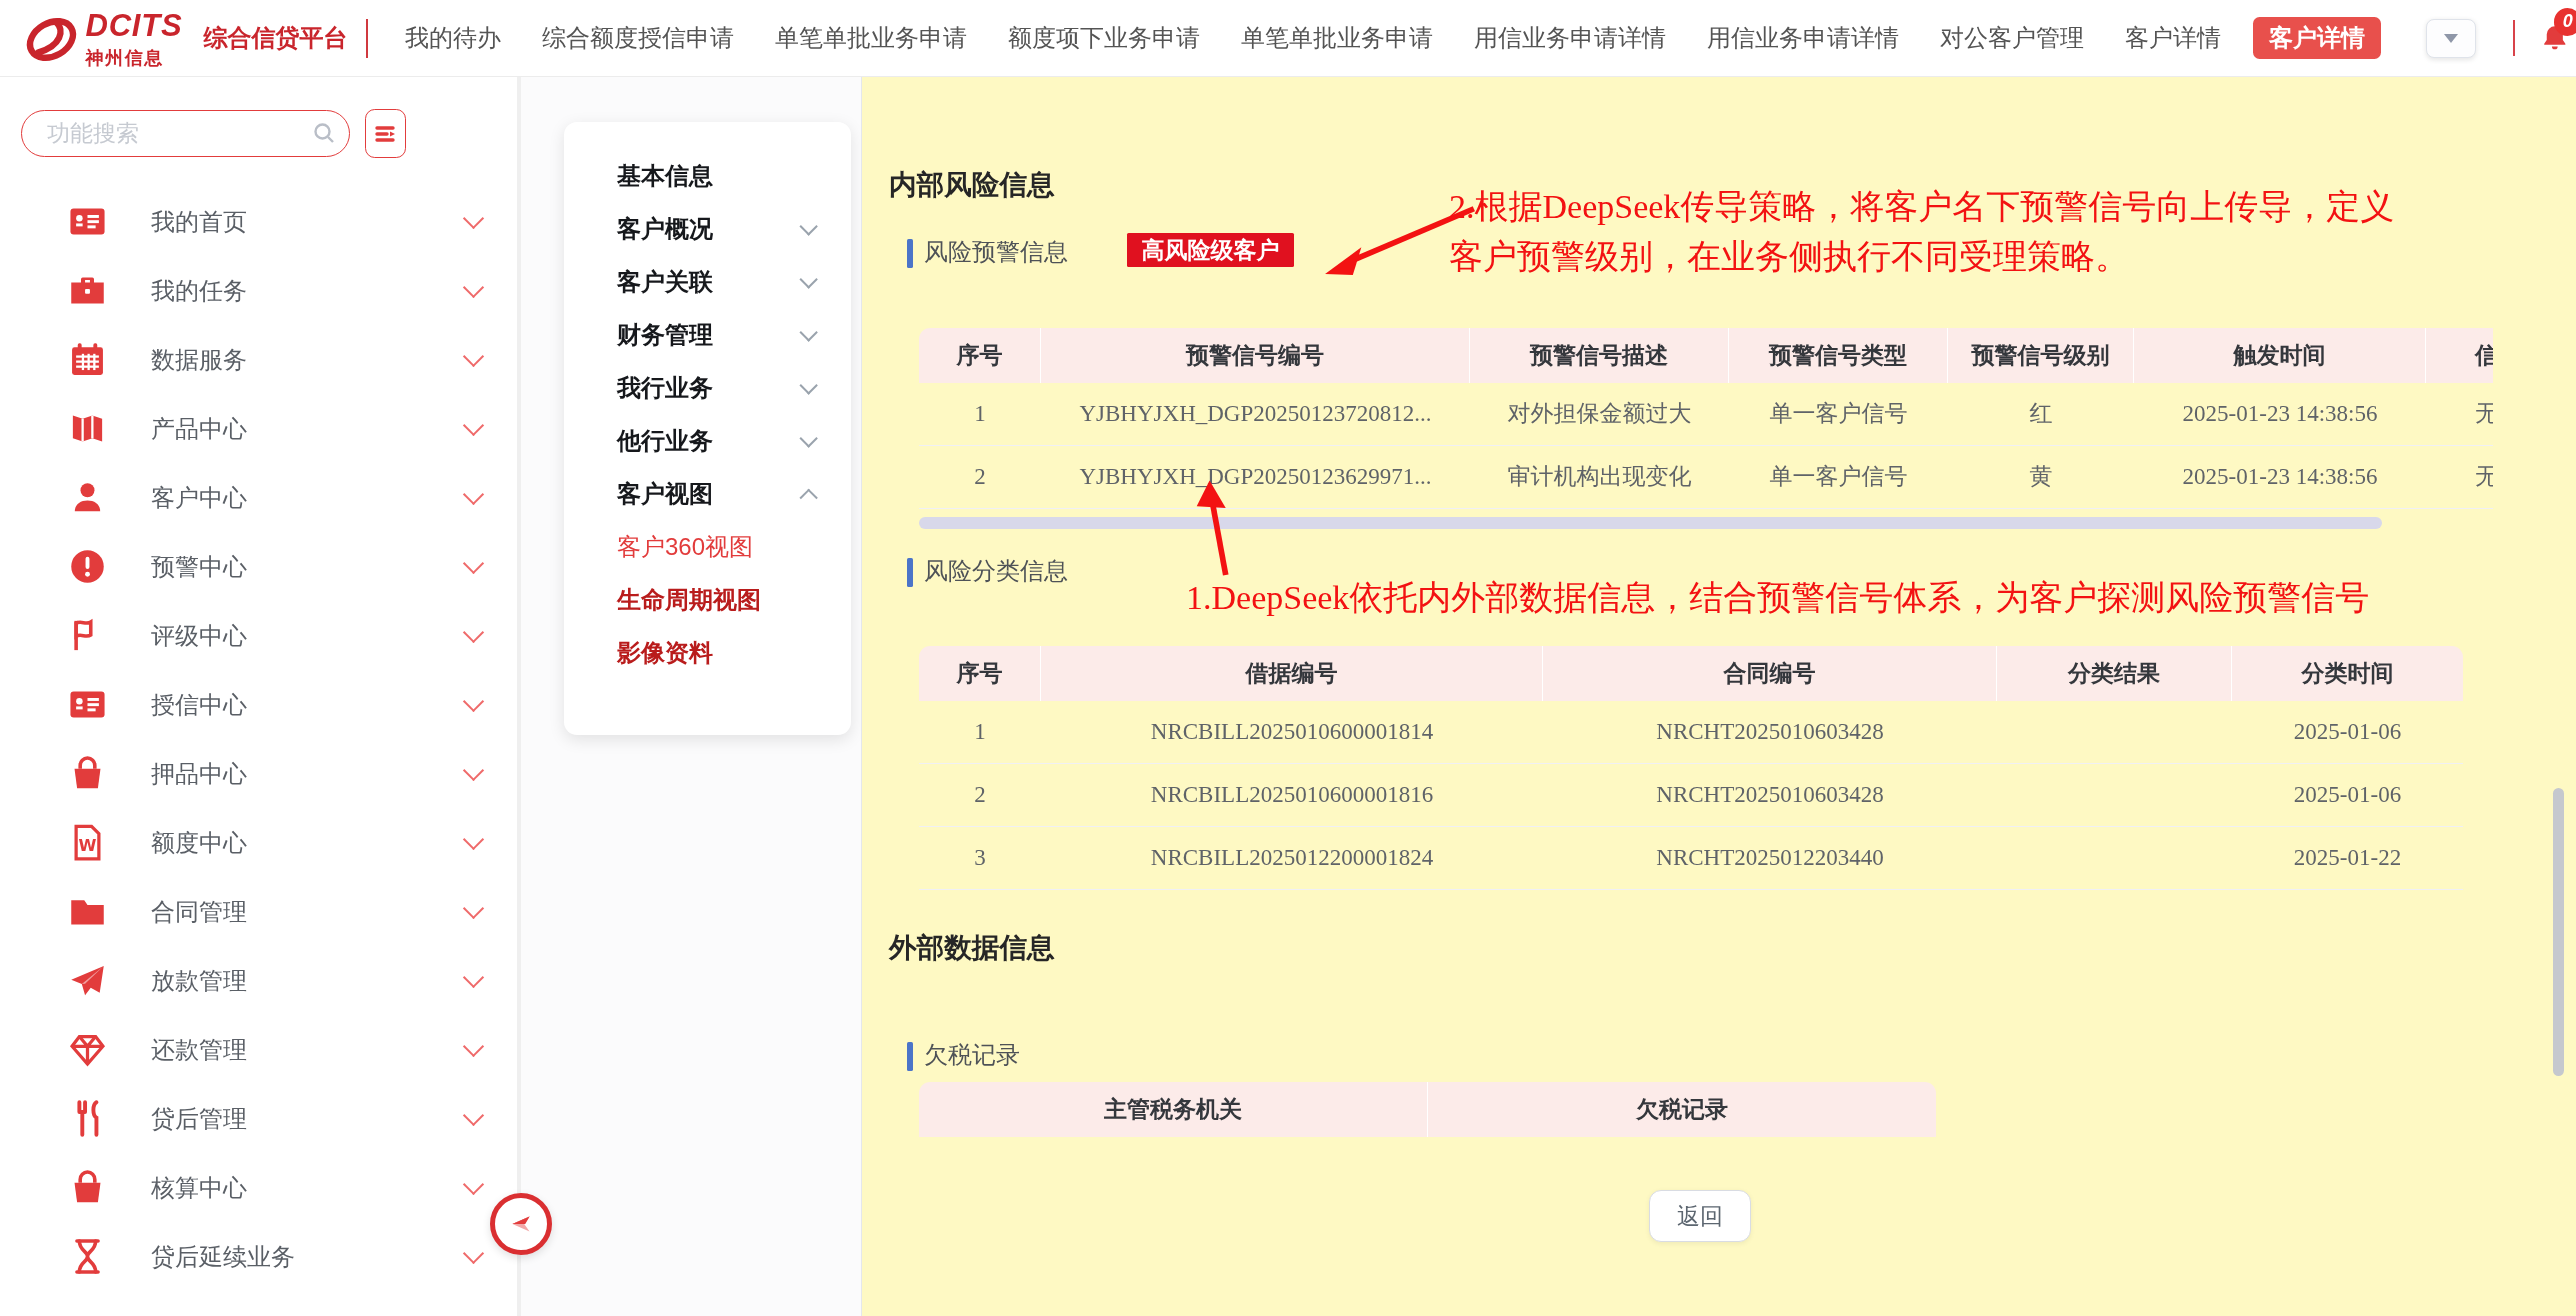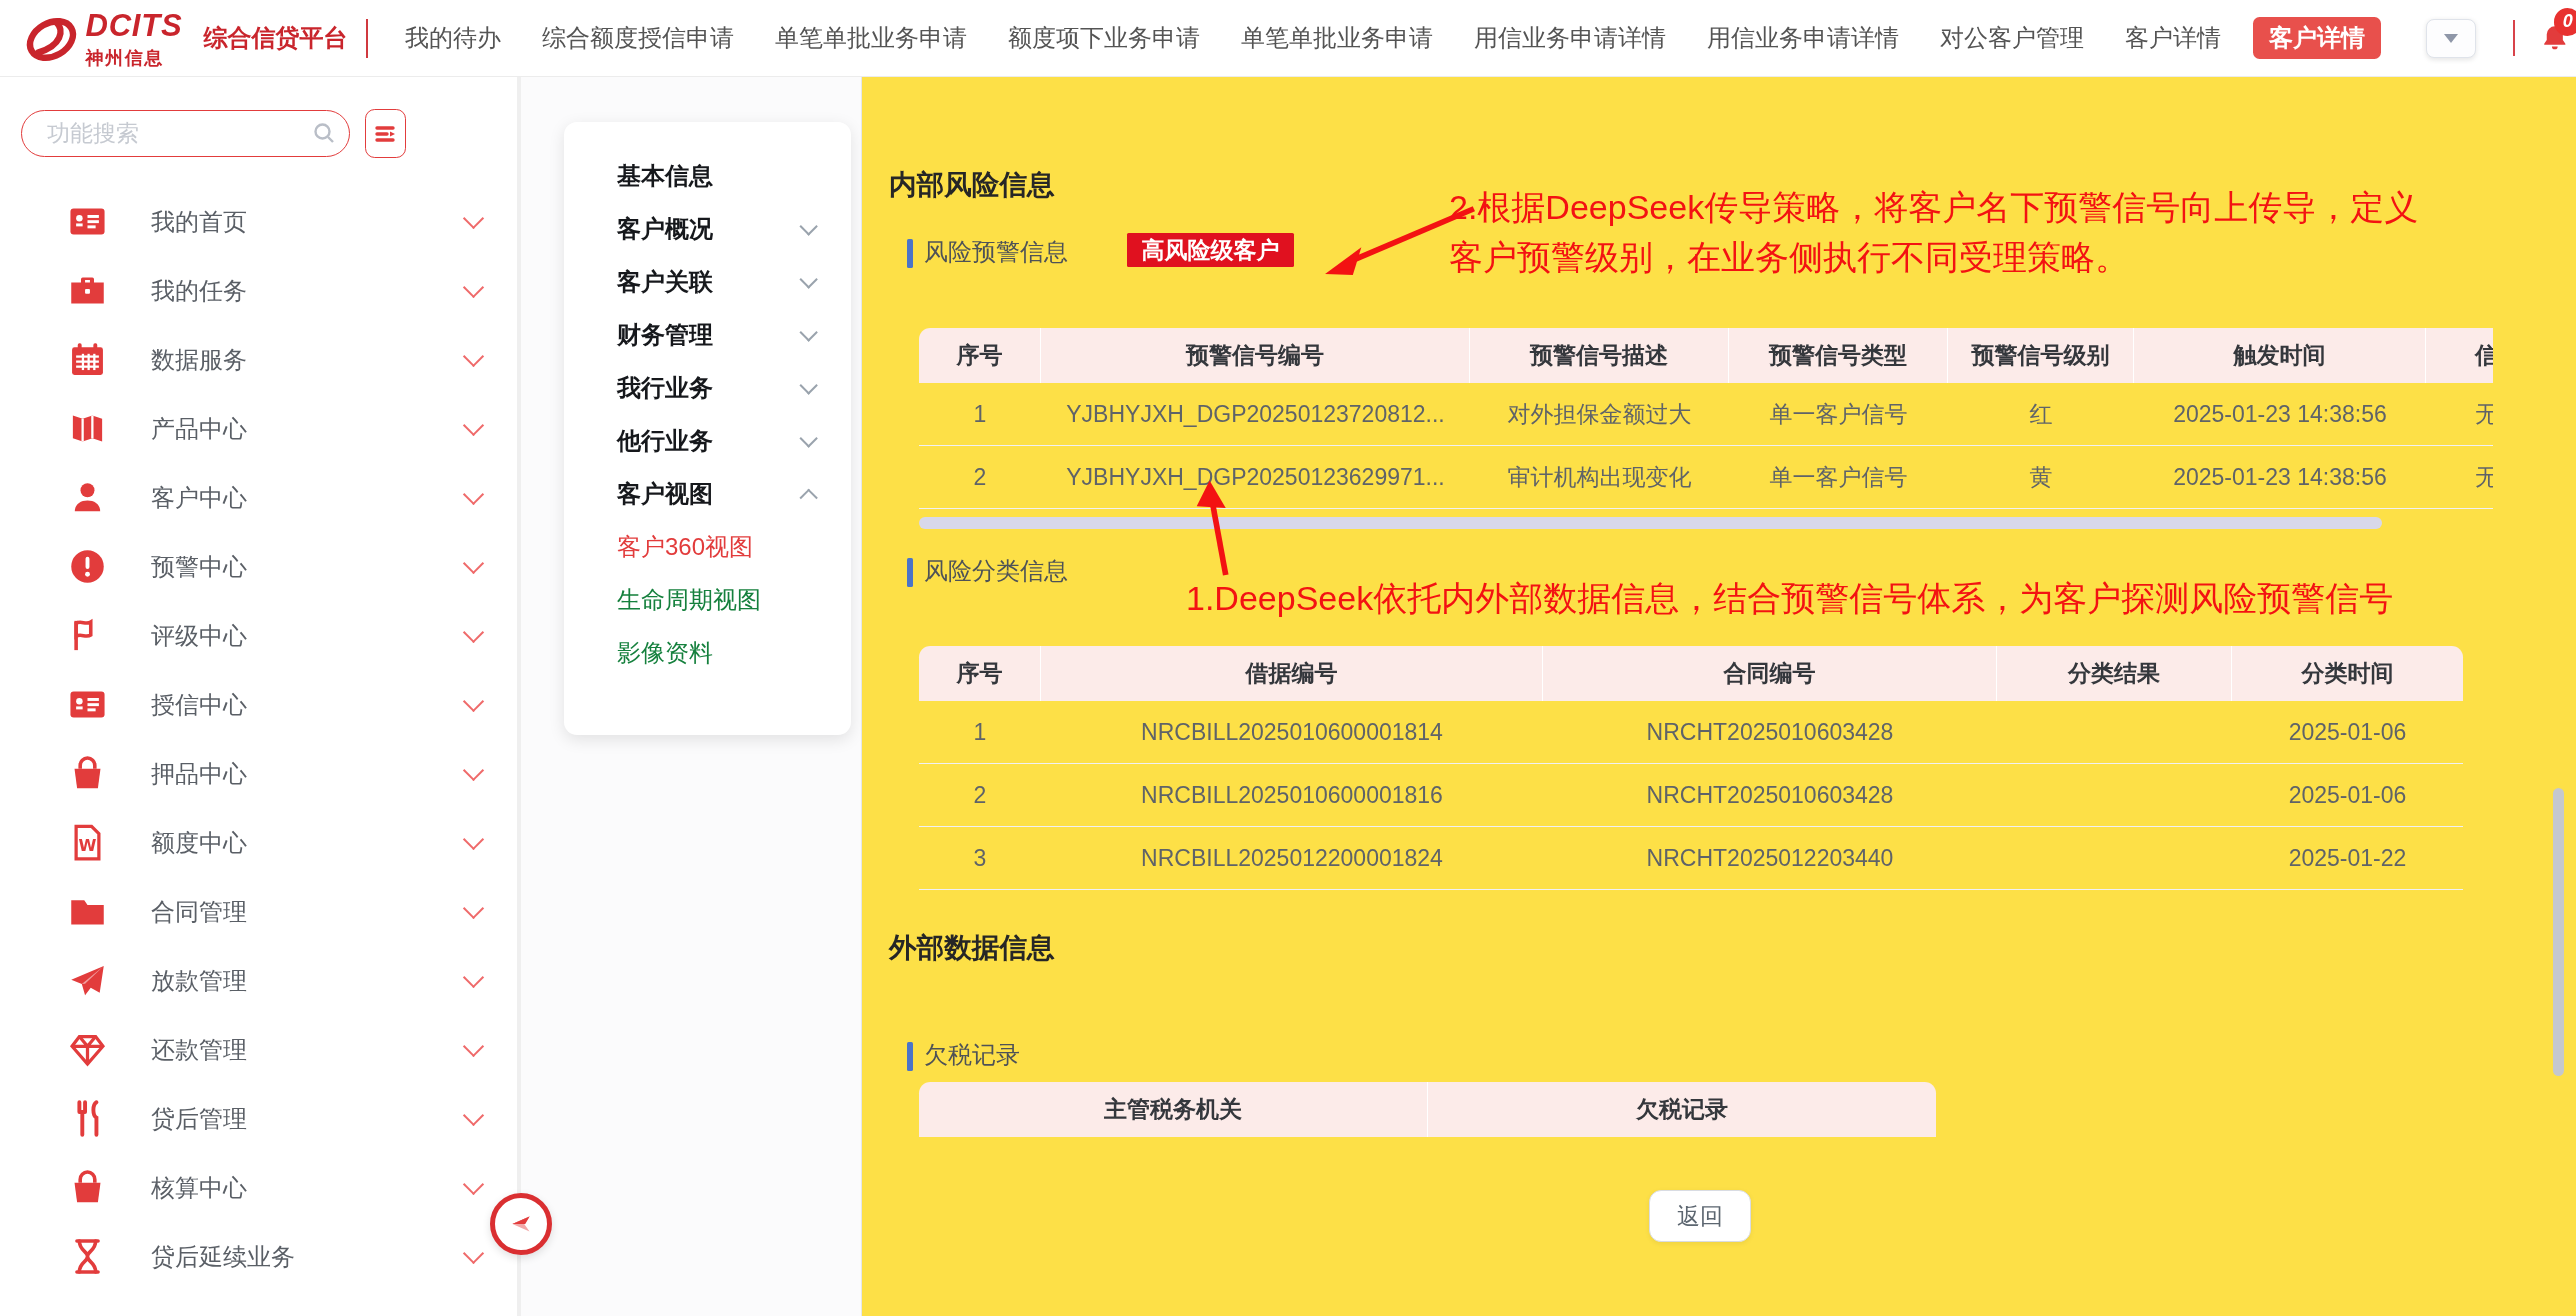--- a/index.html
+++ b/index.html
@@ -59,29 +59,29 @@
   .collapse-btn svg{width:32px;height:32px;}
 
   
   .top-strip{position:absolute;left:521px;top:77px;width:2055px;height:21px;background:#f3f4f6;z-index:5;}
   .mid-zone{position:absolute;left:521px;top:77px;width:340px;height:1240px;background:#fbfbfc;z-index:6;}
   .submenu{position:absolute;left:43px;top:45px;width:287px;height:613px;background:#fff;
     border-radius:13px;box-shadow:0 4.9px 16px rgba(0,0,0,.10);padding-top:27.6px;box-sizing:border-box;}
   .sub-item{display:flex;align-items:center;height:53px;padding:0 36px 0 53px;cursor:pointer;}
   .sub-label{flex:1;font-size:24px;color:#16181c;white-space:nowrap;}
   .sub-parent .sub-label{font-weight:700;}
-  .sub-child .sub-label{font-weight:400;color:#15803d;}
+  .sub-child .sub-label{font-weight:700;color:#b91c1c;}
   .sub-active .sub-label{color:#e23c3c !important;font-weight:400;}
   .chev-g{width:11.3px;height:11.3px;border-right:2.4px solid #9aa3ad;border-bottom:2.4px solid #9aa3ad;
     transform:rotate(45deg);flex:none;margin-top:-4.9px;}
   .chev-g.up{transform:rotate(-135deg);margin-top:6.5px;}
 
   
-  .content{position:absolute;left:861px;top:77px;width:1715px;height:1240px;background:#fde047;
-    border-left:0.8px solid #e4e7ed;box-sizing:border-box;z-index:10;}
+  .content{position:absolute;left:861px;top:77px;width:1715px;height:1240px;background:#fef9c3;
+    border-left:0.8px solid #e4e7ed;box-sizing:border-box;z-index:10;font-family:Liberation Serif, serif;}
   .h1{position:absolute;font-size:27.6px;font-weight:800;color:#262626;white-space:nowrap;}
   .sec{position:absolute;display:flex;align-items:flex-end;}
   .sec-bar{width:5.7px;height:29px;background:#4b74c8;border-radius:1.6px;flex:none;}
   .sec-title{margin-left:11.3px;font-size:24px;color:#4e5257;white-space:nowrap;}
   .risk-badge{position:absolute;left:265px;top:156px;height:34px;padding:0 14.6px;background:#e0111f;
     color:#fff;font-size:23px;font-weight:700;display:flex;align-items:center;border-radius:1.6px;
     white-space:nowrap;}
   .note{position:absolute;color:#f31212;font-size:34px;line-height:50px;white-space:nowrap;z-index:15;}
   .arrow-svg{position:absolute;z-index:16;overflow:visible;}
 

